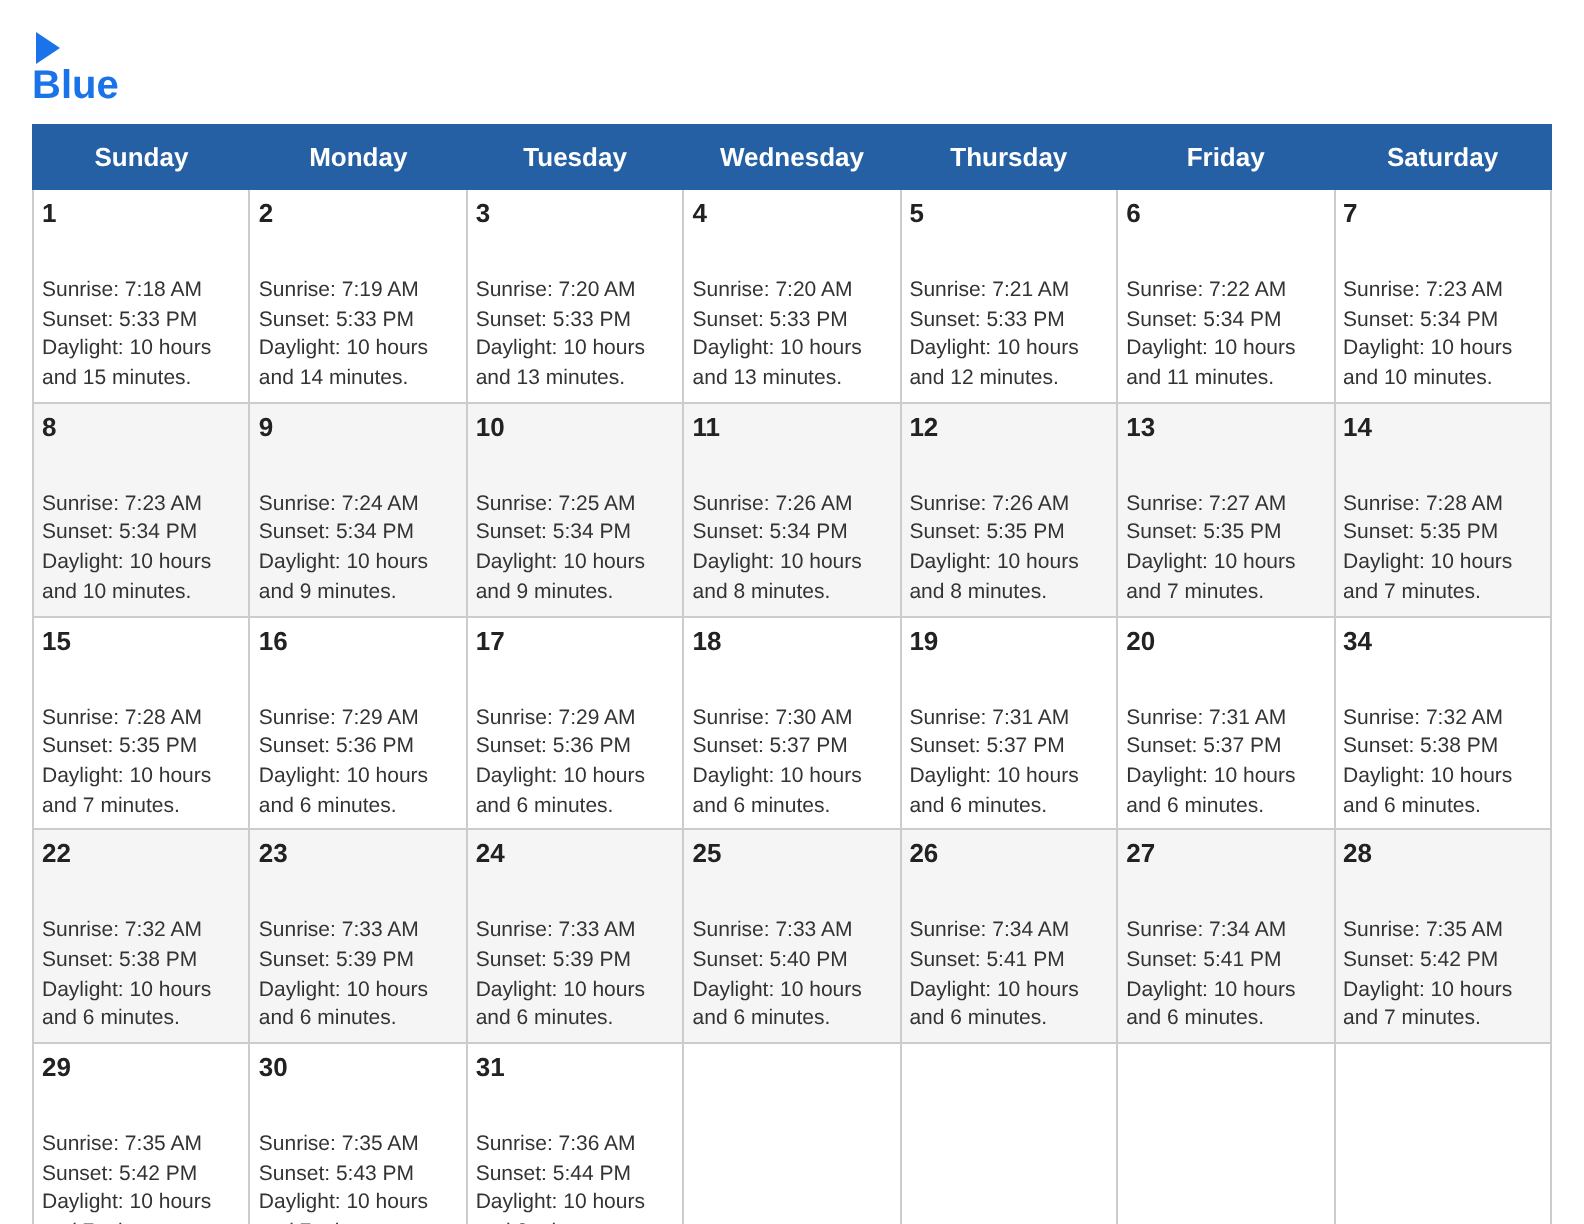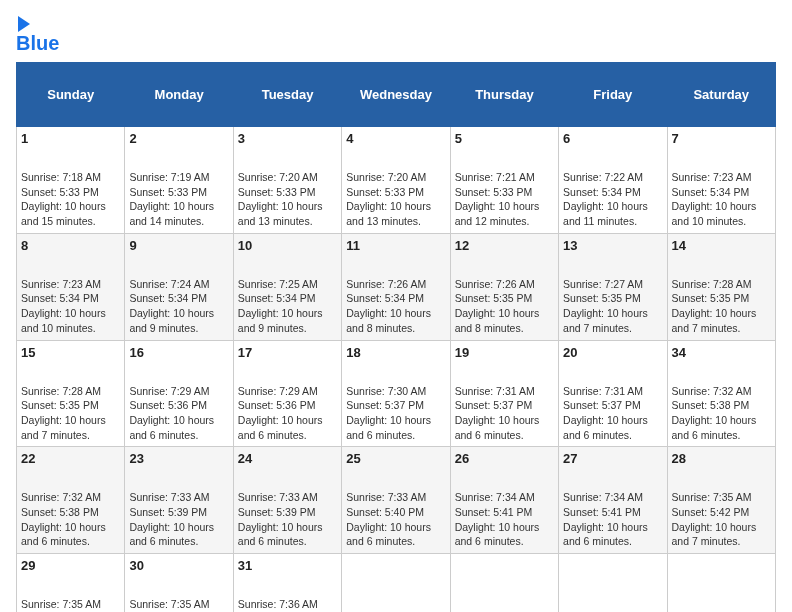--- a/index.html
+++ b/index.html
@@ -55,21 +55,21 @@
       color: #444;
     }
     .calendar {
       width: 100%;
       border-collapse: collapse;
       font-size: 11px;
     }
     .calendar thead th {
       background: #2660a4;
       color: #fff;
-      padding: 24px 4px;
+      padding: 8px 4px;
       font-size: 13px;
       font-weight: bold;
       border: 1px solid #2660a4;
     }
     .calendar tbody td {
       border: 1px solid #ccc;
       vertical-align: top;
       padding: 4px;
       width: calc(100% / 7);
       min-height: 80px;

